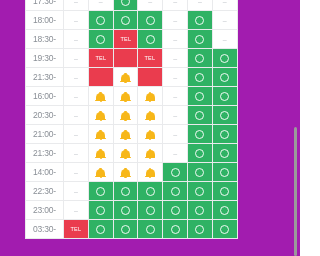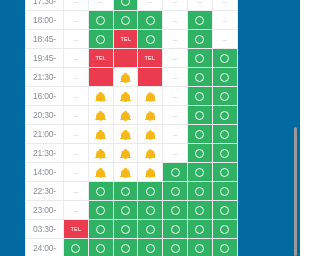--- a/index.html
+++ b/index.html
@@ -13,21 +13,21 @@
     height: 256px;
     overflow: hidden;
     font-family: "Liberation Sans", sans-serif;
     position: relative;
   }
   #root {
     position: absolute;
     left: 0; top: 0;
     width: 300px;
     height: 256px;
-    background: #0369a1;
+    background: #a21caf;
   }
   
   .table-wrap {
     position: absolute;
     left: 25px;
     top: -9px;
     width: 212px;
   }
   table.grid {
     border-collapse: collapse;
@@ -197,31 +197,31 @@
             <td class="time-cell">18:00-</td>
             <td class="slot s-dash"><span class="dash">–</span></td>
             <td class="slot s-green green-top"><span class="circle"></span></td>
             <td class="slot s-green green-bottom"><span class="circle"></span></td>
             <td class="slot s-green green-top"><span class="circle"></span></td>
             <td class="slot s-dash"><span class="dash">–</span></td>
             <td class="slot s-green green-top"><span class="circle"></span></td>
             <td class="slot s-dash"><span class="dash">–</span></td>
           </tr>
           <tr>
-            <td class="time-cell">18:45-</td>
+            <td class="time-cell">18:30-</td>
             <td class="slot s-dash"><span class="dash">–</span></td>
             <td class="slot s-green green-bottom"><span class="circle"></span></td>
             <td class="slot s-red red-top"><span class="tel-label">TEL</span></td>
             <td class="slot s-green green-bottom"><span class="circle"></span></td>
             <td class="slot s-dash"><span class="dash">–</span></td>
             <td class="slot s-green green-top green-bottom"><span class="circle"></span></td>
             <td class="slot s-dash"><span class="dash">–</span></td>
           </tr>
           <tr>
-            <td class="time-cell">19:45-</td>
+            <td class="time-cell">19:30-</td>
             <td class="slot s-dash"><span class="dash">–</span></td>
             <td class="slot s-red red-top"><span class="tel-label">TEL</span></td>
             <td class="slot s-red red-bottom"></td>
             <td class="slot s-red red-top"><span class="tel-label">TEL</span></td>
             <td class="slot s-dash"><span class="dash">–</span></td>
             <td class="slot s-green green-top green-bottom"><span class="circle"></span></td>
             <td class="slot s-green green-top"><span class="circle"></span></td>
           </tr>
           <tr>
             <td class="time-cell">21:30-</td>
@@ -306,30 +306,20 @@
           <tr>
             <td class="time-cell">03:30-</td>
             <td class="slot s-red"><span class="tel-label">TEL</span></td>
             <td class="slot s-green green-top green-bottom"><span class="circle"></span></td>
             <td class="slot s-green green-top green-bottom"><span class="circle"></span></td>
             <td class="slot s-green green-top green-bottom"><span class="circle"></span></td>
             <td class="slot s-green green-top green-bottom"><span class="circle"></span></td>
             <td class="slot s-green green-top green-bottom"><span class="circle"></span></td>
             <td class="slot s-green green-top green-bottom"><span class="circle"></span></td>
           </tr>
-          <tr>
-            <td class="time-cell">24:00-</td>
-            <td class="slot s-green green-top"><span class="circle"></span></td>
-            <td class="slot s-green green-top green-bottom"><span class="circle"></span></td>
-            <td class="slot s-green green-top green-bottom"><span class="circle"></span></td>
-            <td class="slot s-green green-top green-bottom"><span class="circle"></span></td>
-            <td class="slot s-green green-top green-bottom"><span class="circle"></span></td>
-            <td class="slot s-green green-top green-bottom"><span class="circle"></span></td>
-            <td class="slot s-green green-top green-bottom"><span class="circle"></span></td>
-          </tr>
         </tbody>
     </table>
   </div>
 
   <div class="scrollbar-track">
     <div class="scrollbar-thumb"></div>
   </div>
 
 </div>
 

